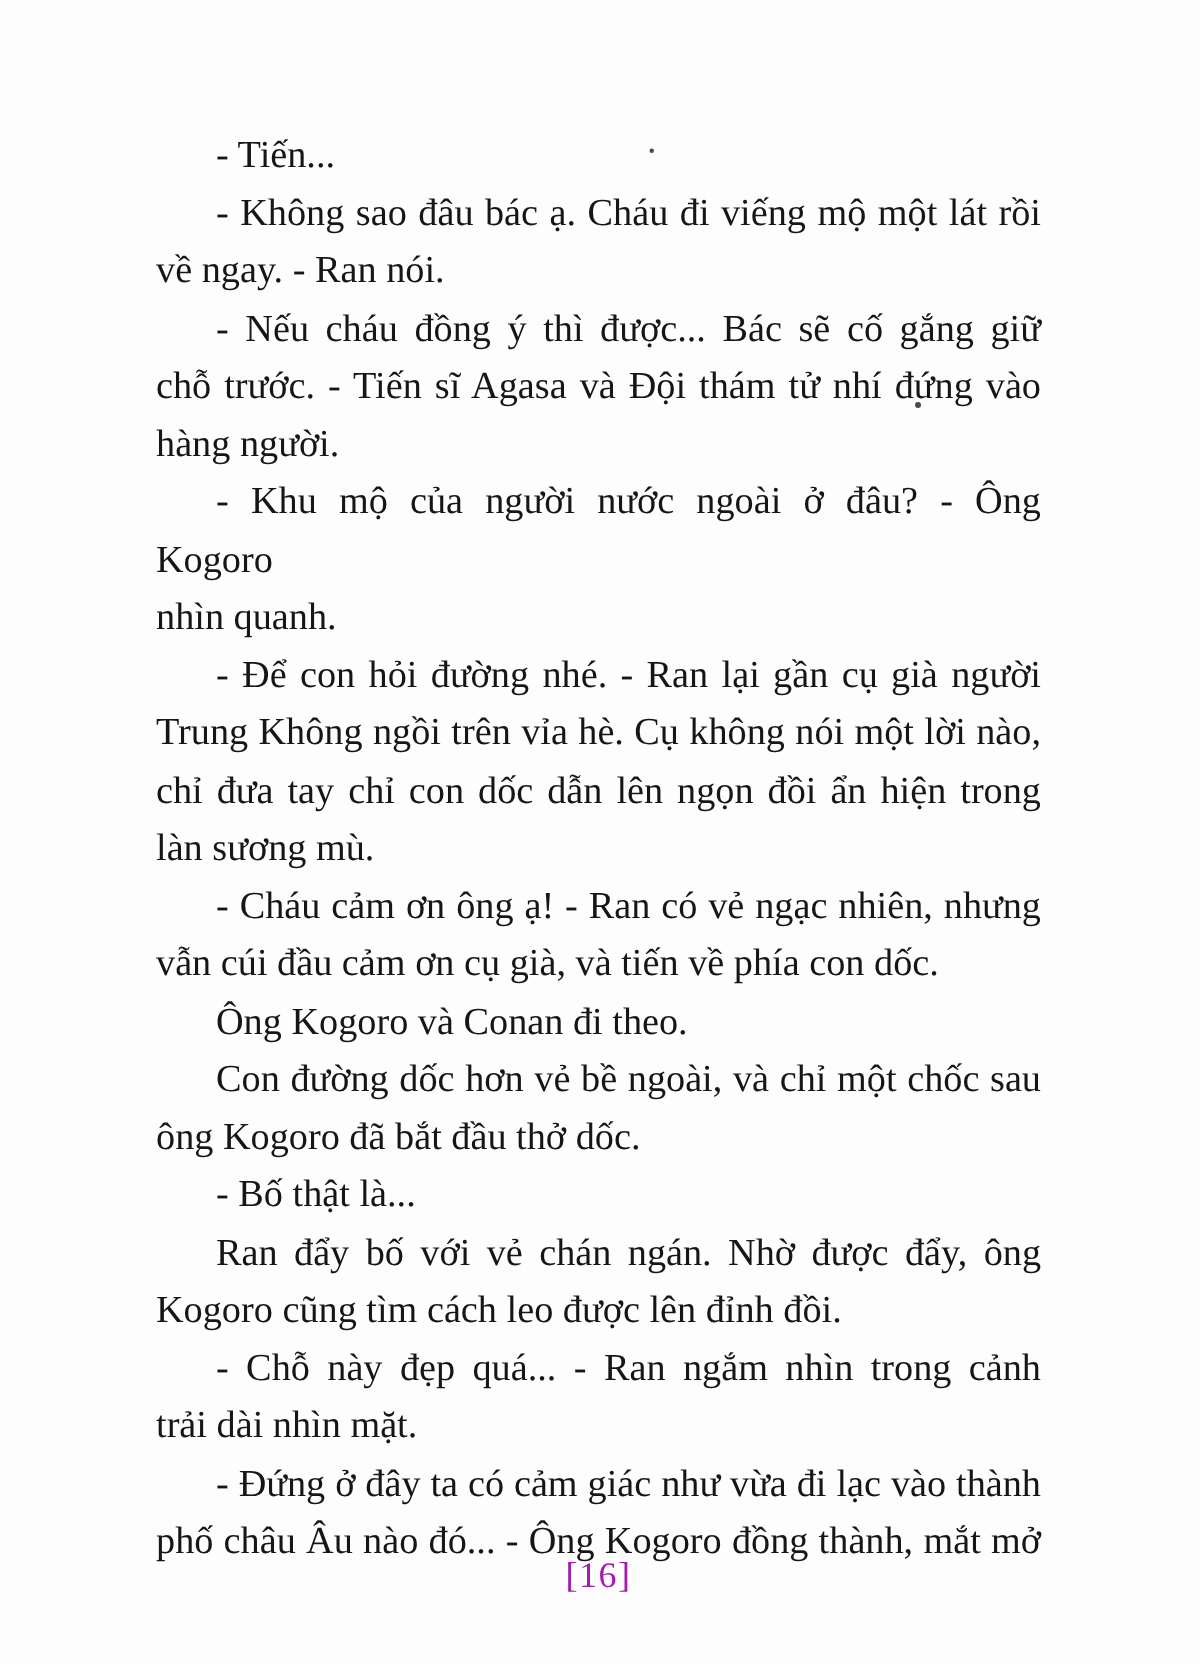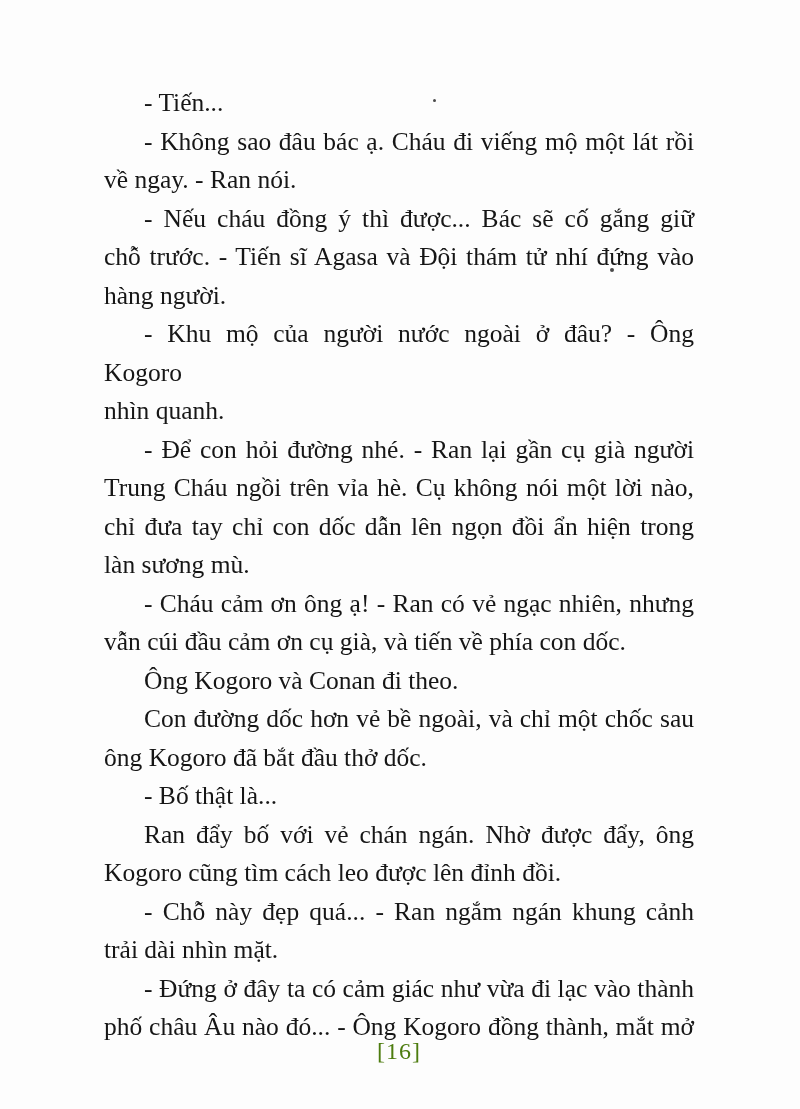--- a/index.html
+++ b/index.html
@@ -43,21 +43,21 @@
   }
   .page-number {
     position: absolute;
     left: 104px;
     top: 1036px;
     width: 590px;
     text-align: center;
     font-size: 24px;
     line-height: 30px;
     letter-spacing: 1px;
-    color: #4d7c0f;
+    color: #a21caf;
   }
   .speck {
     position: absolute;
     background: #4a4a4a;
     border-radius: 50%;
   }
   .speck.s1 { left: 433px; top: 99px;  width: 3px; height: 3px; }
   .speck.s2 { left: 610px; top: 268px; width: 4px; height: 4px; }
 </style>
 </head>
@@ -81,21 +81,21 @@
       <div class="line">hàng người.</div>
     </div>
 
     <div class="para">
       <div class="line ind j">- Khu mộ của người nước ngoài ở đâu? - Ông Kogoro</div>
       <div class="line">nhìn quanh.</div>
     </div>
 
     <div class="para">
       <div class="line ind j">- Để con hỏi đường nhé. - Ran lại gần cụ già người</div>
-      <div class="line j">Trung Cháu ngồi trên vỉa hè. Cụ không nói một lời nào,</div>
+      <div class="line j">Trung Không ngồi trên vỉa hè. Cụ không nói một lời nào,</div>
       <div class="line j">chỉ đưa tay chỉ con dốc dẫn lên ngọn đồi ẩn hiện trong</div>
       <div class="line">làn sương mù.</div>
     </div>
 
     <div class="para">
       <div class="line ind j">- Cháu cảm ơn ông ạ! - Ran có vẻ ngạc nhiên, nhưng</div>
       <div class="line">vẫn cúi đầu cảm ơn cụ già, và tiến về phía con dốc.</div>
     </div>
 
     <div class="para">
@@ -110,21 +110,21 @@
     <div class="para">
       <div class="line ind">- Bố thật là...</div>
     </div>
 
     <div class="para">
       <div class="line ind j">Ran đẩy bố với vẻ chán ngán. Nhờ được đẩy, ông</div>
       <div class="line">Kogoro cũng tìm cách leo được lên đỉnh đồi.</div>
     </div>
 
     <div class="para">
-      <div class="line ind j">- Chỗ này đẹp quá... - Ran ngắm ngán khung cảnh</div>
+      <div class="line ind j">- Chỗ này đẹp quá... - Ran ngắm nhìn trong cảnh</div>
       <div class="line">trải dài nhìn mặt.</div>
     </div>
 
     <div class="para">
       <div class="line ind j">- Đứng ở đây ta có cảm giác như vừa đi lạc vào thành</div>
       <div class="line j">phố châu Âu nào đó... - Ông Kogoro đồng thành, mắt mở</div>
     </div>
 
   </div>
 

